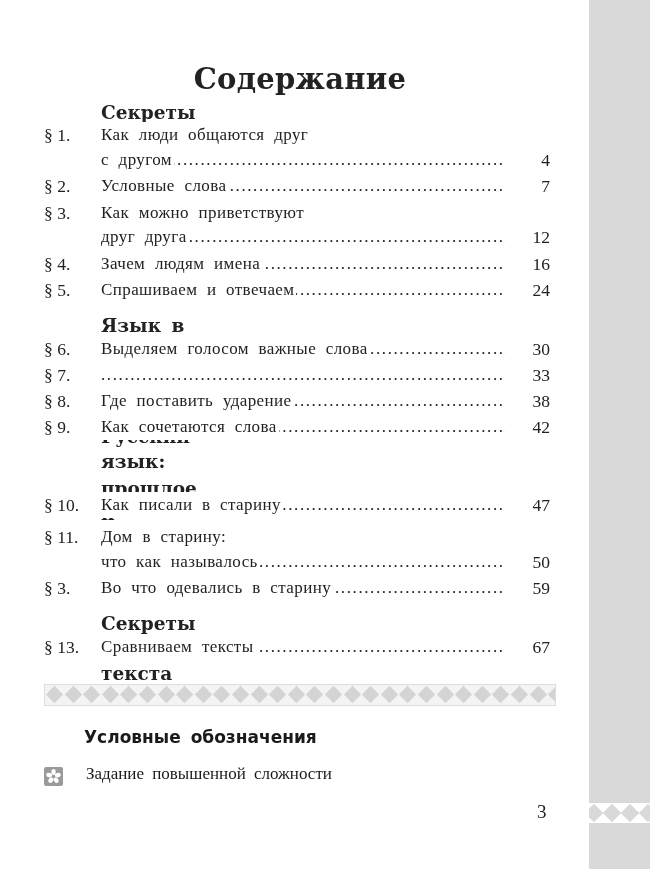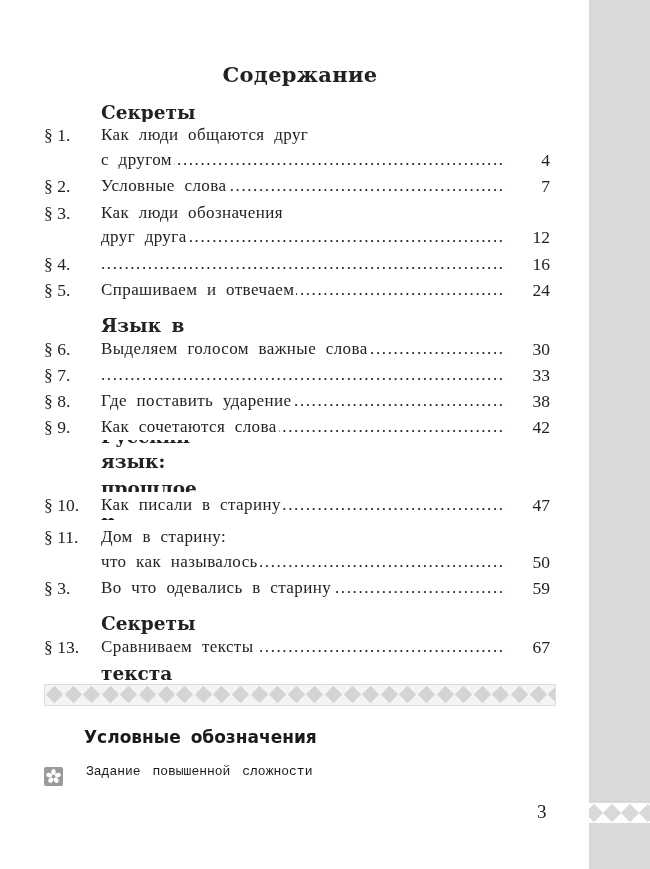--- a/index.html
+++ b/index.html
@@ -1,35 +1,35 @@
 <!DOCTYPE html>
 <html><head>
 <meta charset="utf-8">
 <style>
   html, body { margin:0; padding:0; }
   body { width:650px; height:869px; position:relative; background:#ffffff; overflow:hidden;
          font-family:"DejaVu Serif","Liberation Serif",serif; color:#222; }
   .side-strip { position:absolute; left:589px; top:0; width:61px; height:869px; background:#d9d9d9; }
   .side-band { position:absolute; left:589px; top:803px; width:61px; height:20px; background:#ffffff; overflow:hidden; }
   .side-band .dia { position:absolute; top:1px; width:18px; height:18px; background:#d9d9d9; transform:rotate(45deg) scale(0.72); }
-  .title { position:absolute; left:0; width:600px; top:62px; text-align:center; font-size:21px; font-weight:bold;
+  .title { position:absolute; left:0; width:600px; top:62px; text-align:center; font-size:29px; font-weight:bold;
            font-family:"DejaVu Serif","Liberation Serif",serif; letter-spacing:0.3px; }
   .toc { position:absolute; left:0; top:0; }
   .section { position:absolute; left:101px; font-weight:bold; font-size:18.5px; line-height:25px; word-spacing:4px; }
   .row { position:absolute; left:44px; width:512px; font-size:17px; height:26px; line-height:26px; font-family:"Liberation Serif","DejaVu Serif",serif; }
   .row .num { position:absolute; left:0; top:0; word-spacing:0; font-size:17.5px; }
   .row .text { position:absolute; left:57px; top:0; word-spacing:5px; letter-spacing:0.4px; background:#fff; padding-right:2px; z-index:2; }
   .row .dots { position:absolute; left:57px; right:50px; top:0; overflow:hidden; white-space:nowrap; letter-spacing:1.6px; z-index:1; }
   .row .page { position:absolute; right:6px; top:0; text-align:right; min-width:30px; font-size:17.5px; }
   .ornament { position:absolute; left:44px; top:684px; width:510px; height:20px; border:1px solid #dddddd; background:#f4f4f4; overflow:hidden; }
   .ornament .dia { position:absolute; top:1px; width:17px; height:17px; background:#d4d4d4; transform:rotate(45deg) scale(0.72); }
   .legend-title { position:absolute; left:84px; top:727px; font-family:"DejaVu Sans","Liberation Sans",sans-serif; font-weight:bold; font-size:17px; word-spacing:4px; color:#1a1a1a; }
   .legend-item { position:absolute; left:44px; top:764px; height:24px; }
   .legend-icon { position:absolute; left:0; top:3px; width:19px; height:19px; background:#9a9a9a; border-radius:2px; }
-  .legend-text { position:absolute; left:42px; top:0; font-family:Liberation Mono, monospace; font-size:13px; white-space:nowrap; word-spacing:4px; color:#1a1a1a; }
+  .legend-text { position:absolute; left:42px; top:0; font-family:Liberation Serif, serif; font-size:17px; white-space:nowrap; word-spacing:4px; color:#1a1a1a; }
   .page-number { position:absolute; left:537px; top:801px; font-size:19px; font-family:"Liberation Serif","DejaVu Serif",serif; }
 </style>
 </head>
 <body>
 
 <div class="side-strip"></div>
 <div class="side-band">
   <div class="dia" style="left:-4px"></div>
   <div class="dia" style="left:14px"></div>
   <div class="dia" style="left:32px"></div>
@@ -54,30 +54,31 @@
 
   <div class="row" style="top:173px">
     <span class="num">§ 2.</span>
     <span class="text">Условные слова</span>
     <span class="dots">......................................................................................................</span>
     <span class="page">7</span>
   </div>
 
   <div class="row" style="top:200px">
     <span class="num">§ 3.</span>
-    <span class="text">Как люди обозначения</span>
+    <span class="text">Как можно приветствуют</span>
   </div>
   <div class="row" style="top:224px">
     <span class="text">друг друга</span>
     <span class="dots">......................................................................................................</span>
     <span class="page">12</span>
   </div>
 
   <div class="row" style="top:251px">
     <span class="num">§ 4.</span>
+    <span class="text">Зачем людям имена</span>
     <span class="dots">......................................................................................................</span>
     <span class="page">16</span>
   </div>
 
   <div class="row" style="top:277px">
     <span class="num">§ 5.</span>
     <span class="text">Спрашиваем и отвечаем</span>
     <span class="dots">......................................................................................................</span>
     <span class="page">24</span>
   </div>

